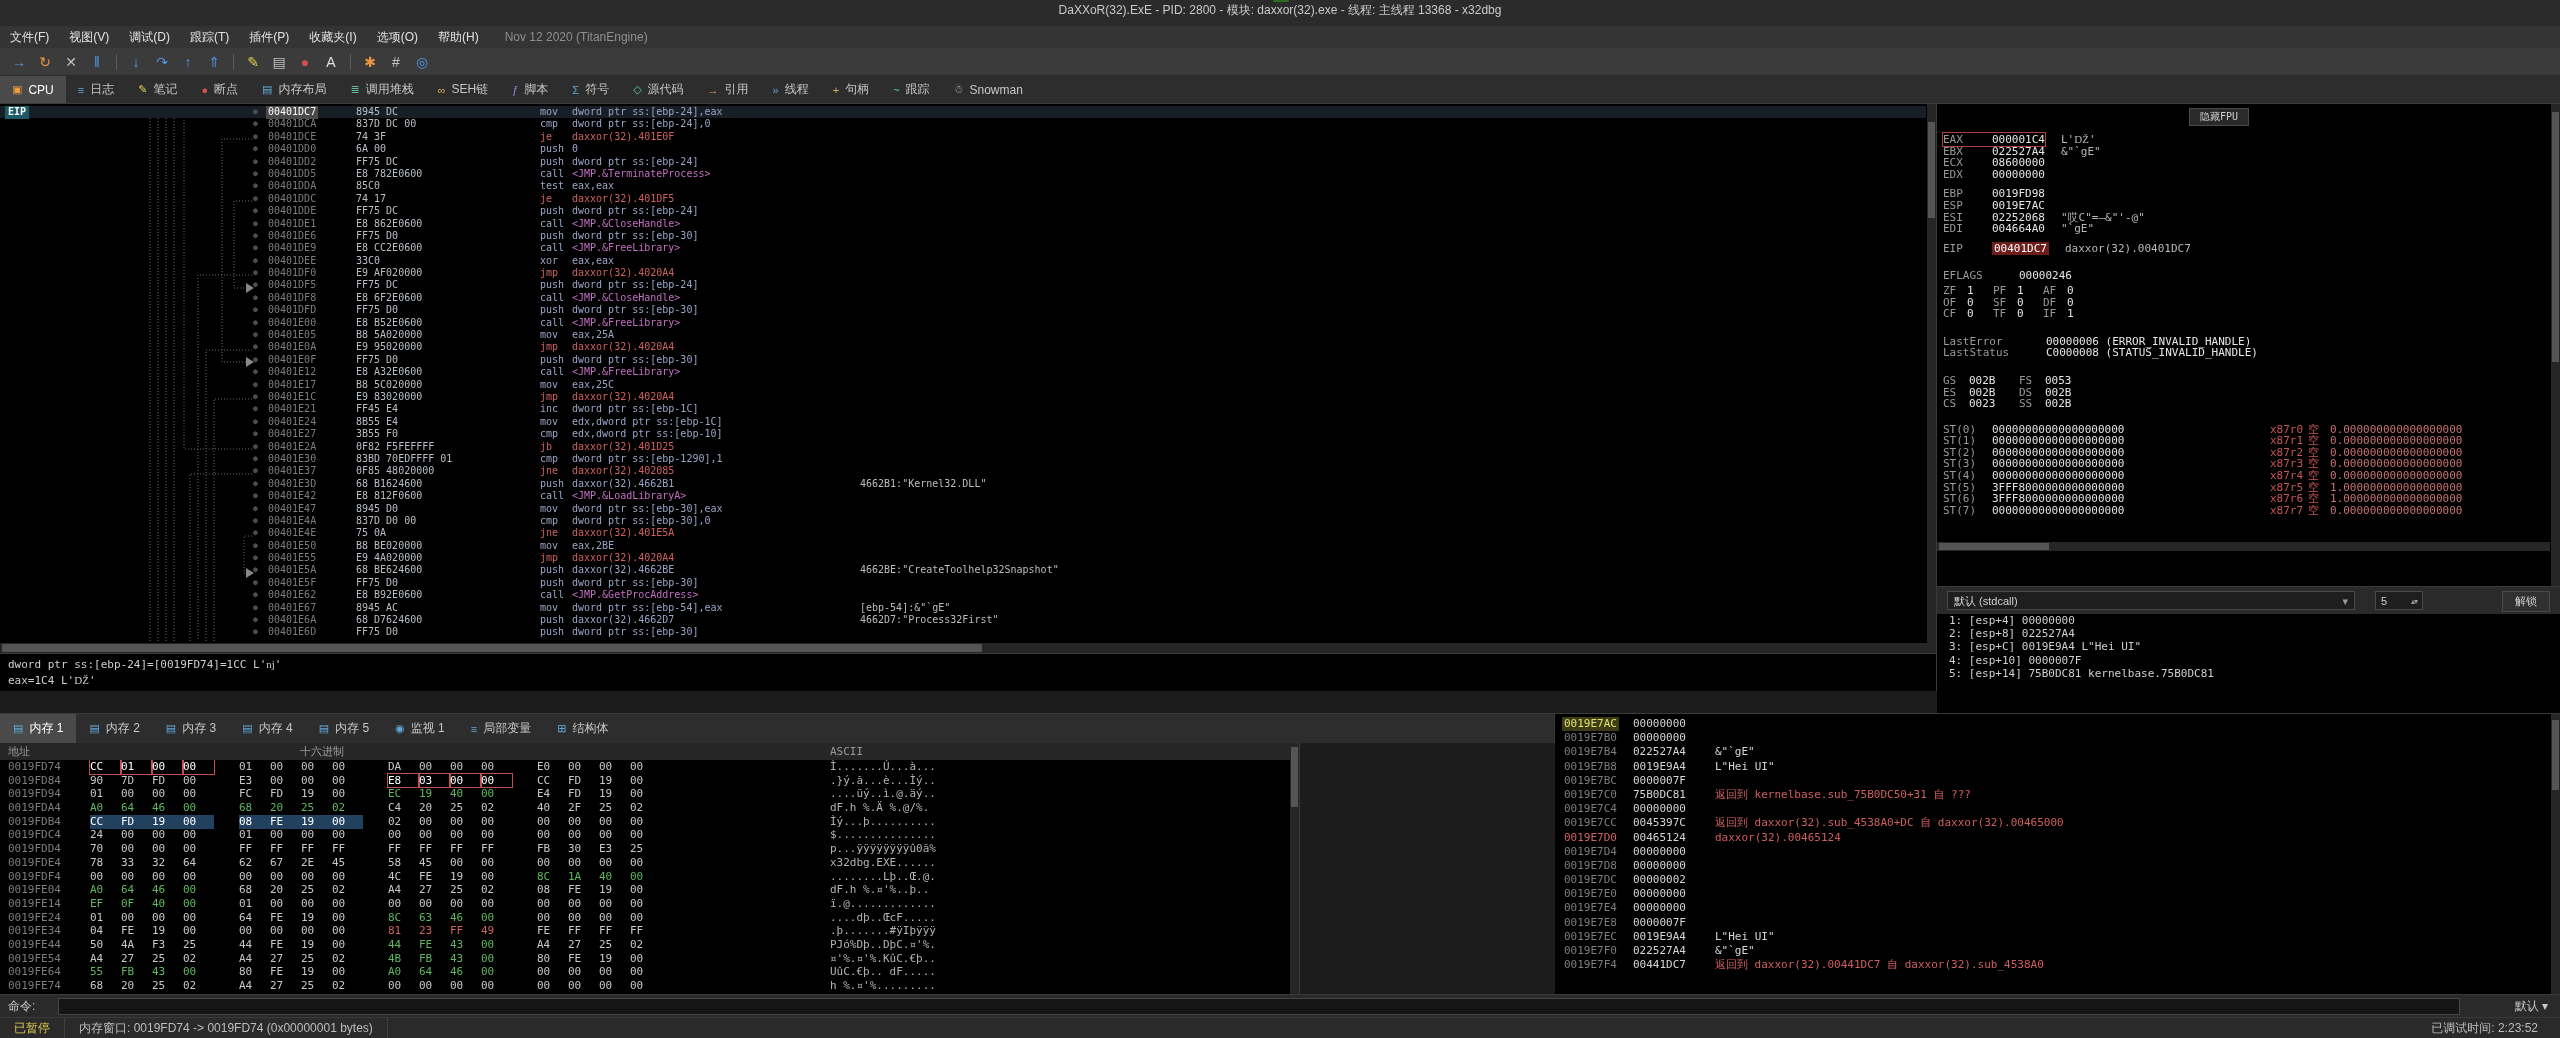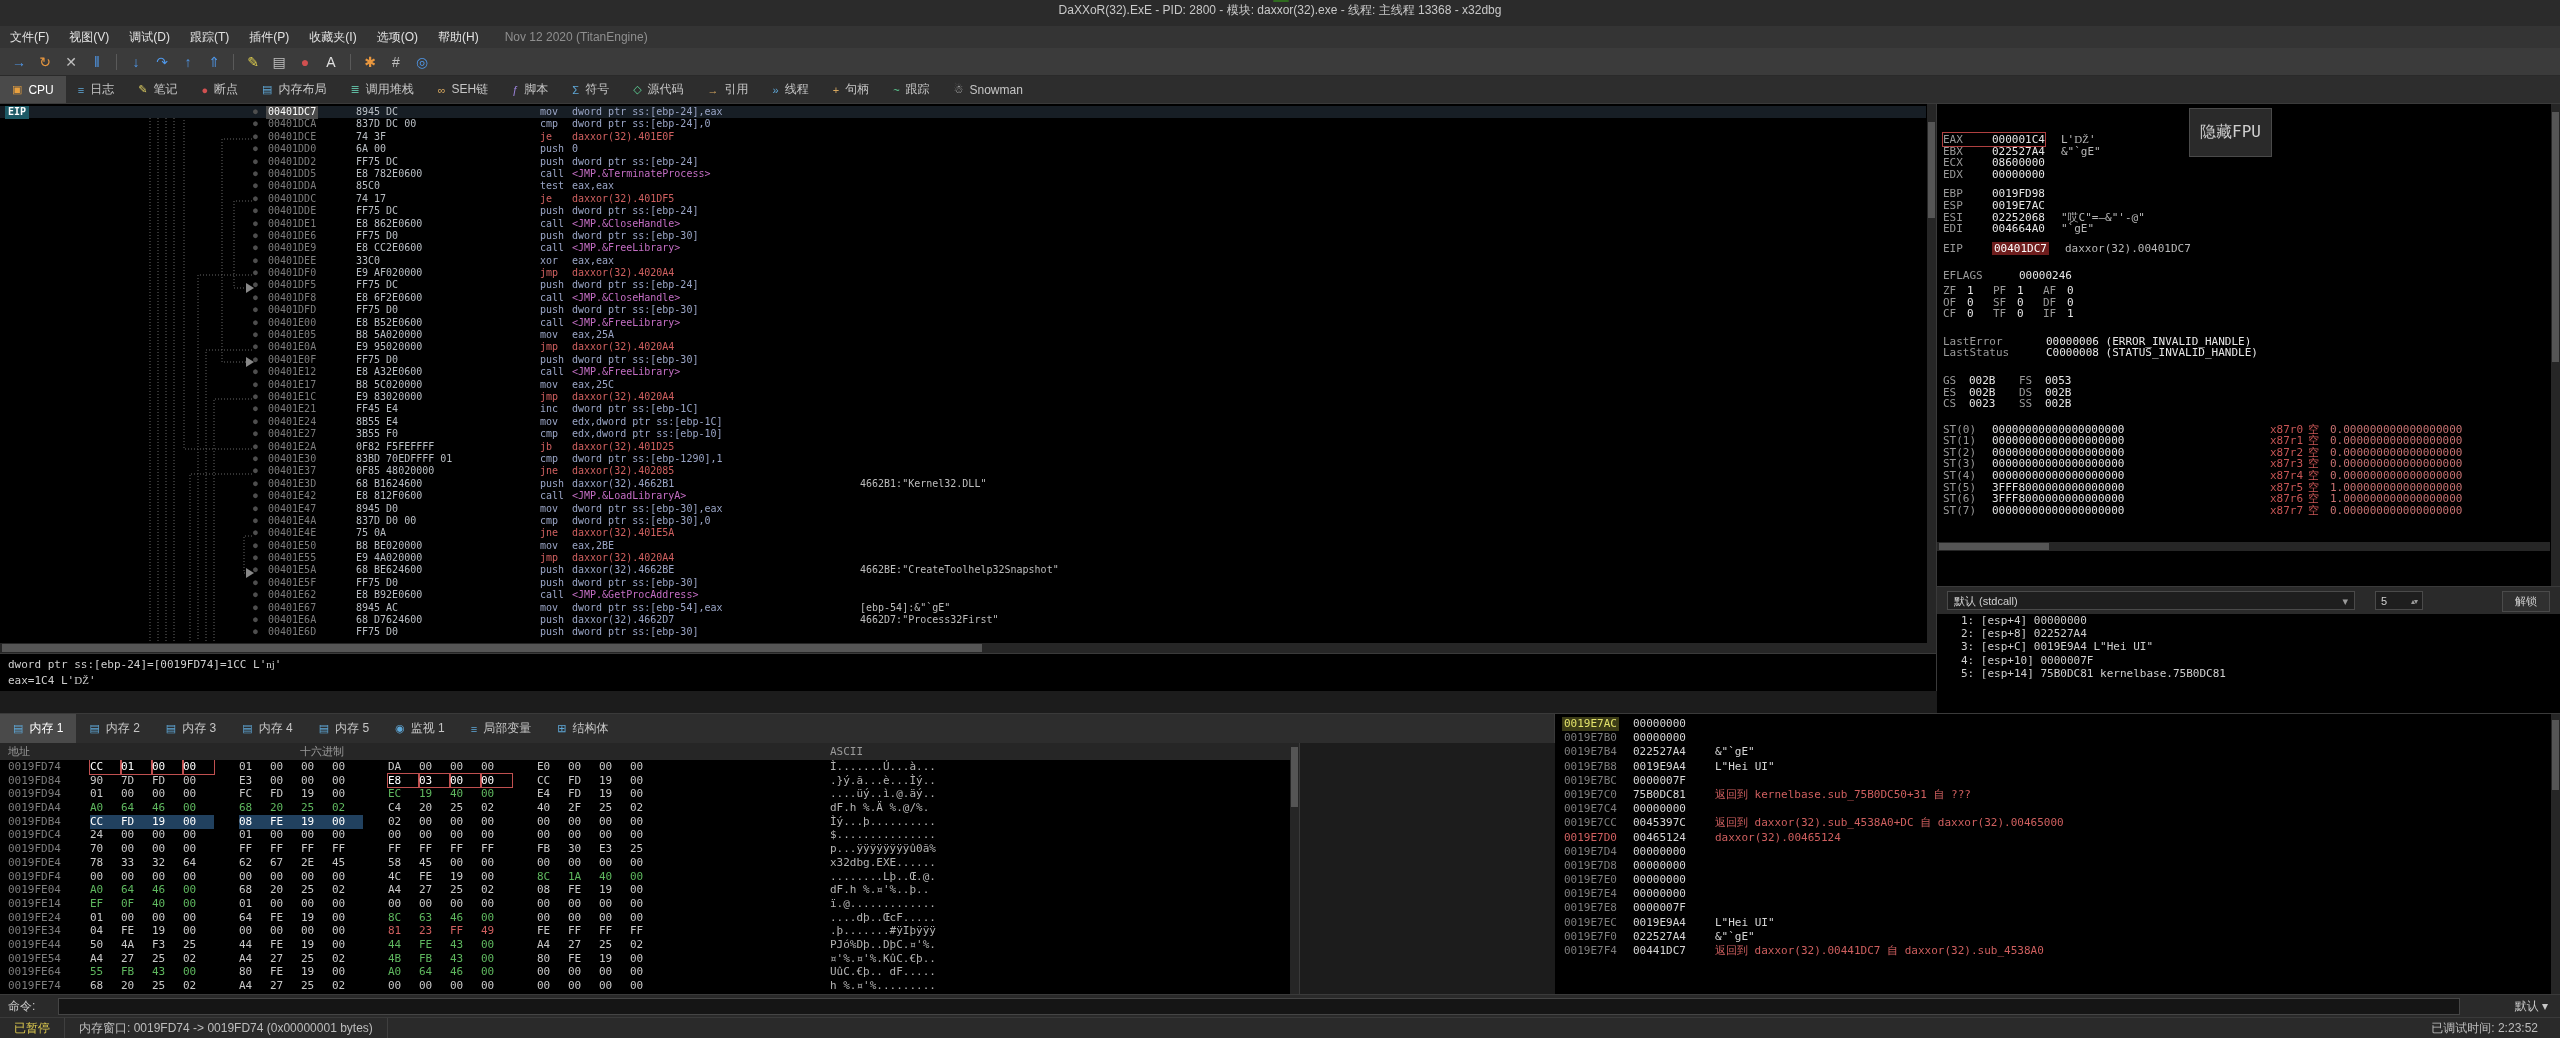--- a/index.html
+++ b/index.html
@@ -58,22 +58,22 @@
   .hhandle{position:absolute;top:1px;bottom:1px;background:#555;left:2px;}
 
   
   #infopane{position:absolute;left:0;top:653px;width:1937px;height:38px;background:#000;border-top:1px solid #3a3a3a;
             color:#cfcfcf;font-size:11px;line-height:16px;padding:3px 0 0 8px;box-sizing:border-box;border-right:1px solid #3a3a3a;}
   #statusline{position:absolute;left:0;top:691px;width:1937px;height:22px;background:#2e2e2e;color:#d8d8d8;
               font-size:11px;line-height:22px;padding-left:8px;box-sizing:border-box;border-top:1px solid #3a3a3a;border-right:1px solid #3a3a3a;}
 
   
   #registers{left:1937px;top:104px;width:623px;height:482px;}
-  #hide-fpu{position:absolute;left:252px;top:4px;color:#cfcfcf;font-size:16px;border:1px solid #4a4a4a;
-            background:#2a2a2a;padding:13px 10px;}
+  #hide-fpu{position:absolute;left:252px;top:4px;color:#cfcfcf;font-size:10px;border:1px solid #4a4a4a;
+            background:#2a2a2a;padding:1px 10px;}
   #reg-lines{position:absolute;left:0;top:30px;right:10px;font-size:11px;}
   .rline{height:11.6px;line-height:11.7px;white-space:nowrap;padding-left:6px;}
   .rname{display:inline-block;width:49px;color:#9a9a9a;}
   .rn-wide{width:76px;} .rn-wide2{width:103px;}
   .rval{color:#e6e6e6;}
   .rext{margin-left:16px;color:#b9b9b9;}
   .rpair.boxed{outline:1px solid #b04040;}
   .eipval{background:#6e1d1d;color:#fff;padding:0 2px;}
   .fpair{display:inline-block;width:50px;}
   .fn{display:inline-block;width:24px;color:#9a9a9a;} .fv{color:#e6e6e6;}
@@ -91,21 +91,21 @@
               border-top:1px solid #3a3a3a;box-sizing:border-box;}
   .combo{position:absolute;left:10px;top:4px;width:408px;height:19px;background:#1e1e1e;border:1px solid #4a4a4a;
          color:#d0d0d0;font-size:11px;line-height:19px;padding:0 6px;box-sizing:border-box;}
   .combo-arrow{float:right;color:#9a9a9a;}
   .spin{position:absolute;left:438px;top:4px;width:48px;height:19px;background:#1e1e1e;border:1px solid #4a4a4a;
         color:#d0d0d0;font-size:11px;line-height:19px;padding:0 5px;box-sizing:border-box;}
   .spin-btns{float:right;color:#9a9a9a;font-size:8px;letter-spacing:-1px;}
   .unlock{position:absolute;right:10px;top:4px;height:19px;line-height:19px;padding:0 12px;border:1px solid #4a4a4a;
           background:#303030;color:#d0d0d0;font-size:11px;}
   #argsrows{position:absolute;left:1937px;top:614px;width:623px;height:99px;background:#000;}
-  .arow{height:13.2px;line-height:13.3px;padding-left:24px;font-size:11px;color:#cfcfcf;white-space:nowrap;}
+  .arow{height:13.2px;line-height:13.3px;padding-left:12px;font-size:11px;color:#cfcfcf;white-space:nowrap;}
 
   
   #memtabs{position:absolute;left:0;top:713px;width:1555px;height:30px;background:#2d2d2d;display:flex;
            border-top:1px solid #3a3a3a;box-sizing:border-box;border-right:1px solid #3a3a3a;}
   .mtab{display:inline-flex;align-items:center;gap:6px;padding:0 13px;font-size:12px;color:#c6c6c6;}
   .mtab.active{background:#4a4a4a;color:#fff;}
 
   
   #dump{left:0;top:743px;width:1300px;height:251px;border-right:1px solid #3a3a3a;box-sizing:border-box;}
   .dumphead{position:absolute;left:0;top:0;right:9px;height:17px;background:#262626;color:#9a9a9a;font-size:11px;line-height:17px;}
@@ -790,20 +790,24 @@
         </div>
         <div class="srow">
           <span class="sa">0019E7D4</span>
           <span class="sv">00000000</span>
         </div>
         <div class="srow">
           <span class="sa">0019E7D8</span>
           <span class="sv">00000000</span>
         </div>
         <div class="srow">
+          <span class="sa">0019E7DC</span>
+          <span class="sv">00000002</span>
+        </div>
+        <div class="srow">
           <span class="sa">0019E7E0</span>
           <span class="sv">00000000</span>
         </div>
         <div class="srow">
           <span class="sa">0019E7E4</span>
           <span class="sv">00000000</span>
         </div>
         <div class="srow">
           <span class="sa">0019E7E8</span>
           <span class="sv">0000007F</span>

